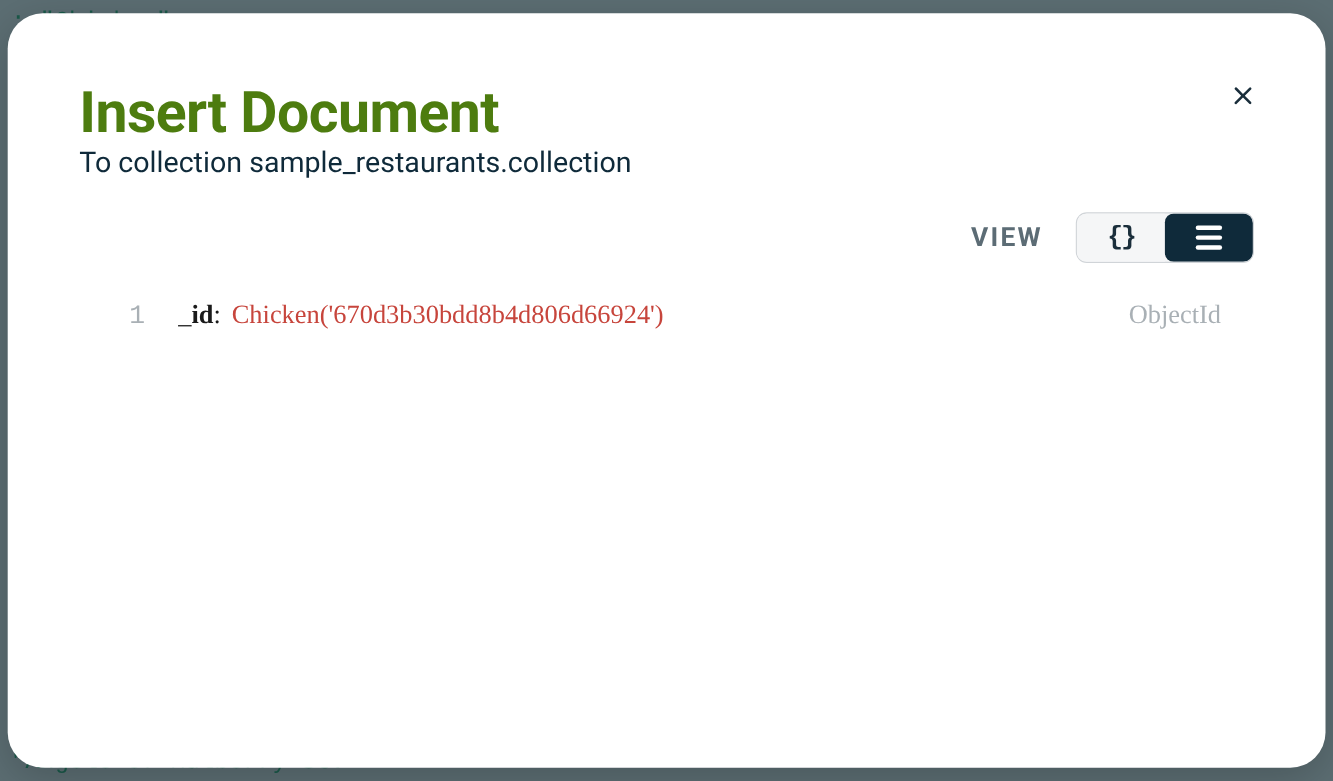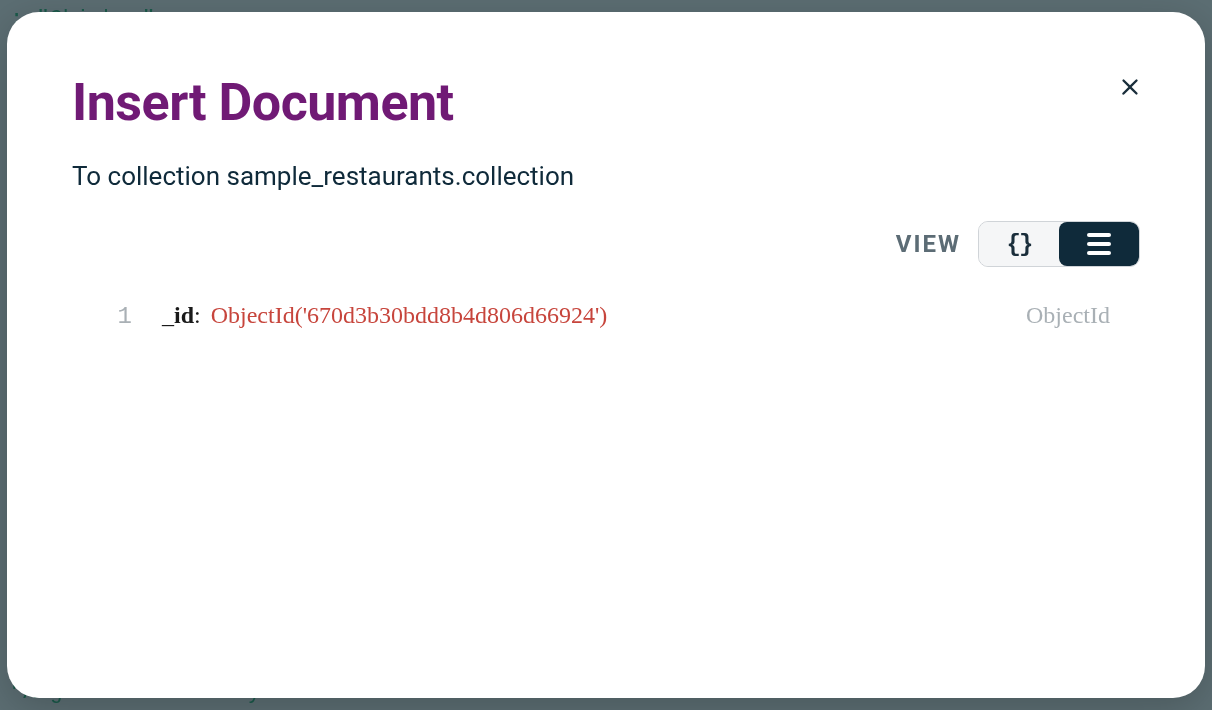--- a/index.html
+++ b/index.html
@@ -52,37 +52,36 @@
       cursor: pointer;
       display: flex;
       align-items: center;
       justify-content: center;
       color: #1a2e3b;
     }
     
     .modal-title {
       font-size: 52px;
       font-weight: 700;
-      color: #701a75;
-      margin-bottom: 28px;
+      color: #4d7c0f;
       letter-spacing: -0.5px;
     }
     
     .modal-subtitle {
       font-size: 26px;
       color: #0f2a3a;
       font-weight: 400;
       margin-bottom: 30px;
     }
     
     .view-row {
       display: flex;
       justify-content: flex-end;
       align-items: center;
-      gap: 17px;
+      gap: 30px;
       margin-bottom: 30px;
       text-align: right;
     }
     
     .view-label {
       font-size: 24px;
       font-weight: 700;
       color: #5c6c75;
       letter-spacing: 2px;
     }
@@ -272,20 +271,20 @@
       </div>
     </div>
   </div>
 
   <div class="editor-area">
     <div class="editor-line">
       <span class="line-no">1</span>
       <div class="line-content">
         <span class="key-part"><span class="key-underscore">_</span><span class="key-bold">id</span></span>
           <span class="colon">:</span>
-        <span class="value-part">ObjectId('670d3b30bdd8b4d806d66924')</span>
+        <span class="value-part">Chicken('670d3b30bdd8b4d806d66924')</span>
         <span class="type-hint">ObjectId</span>
       </div>
     </div>
   </div>
 
 
 </div>
 
 </body></html>

